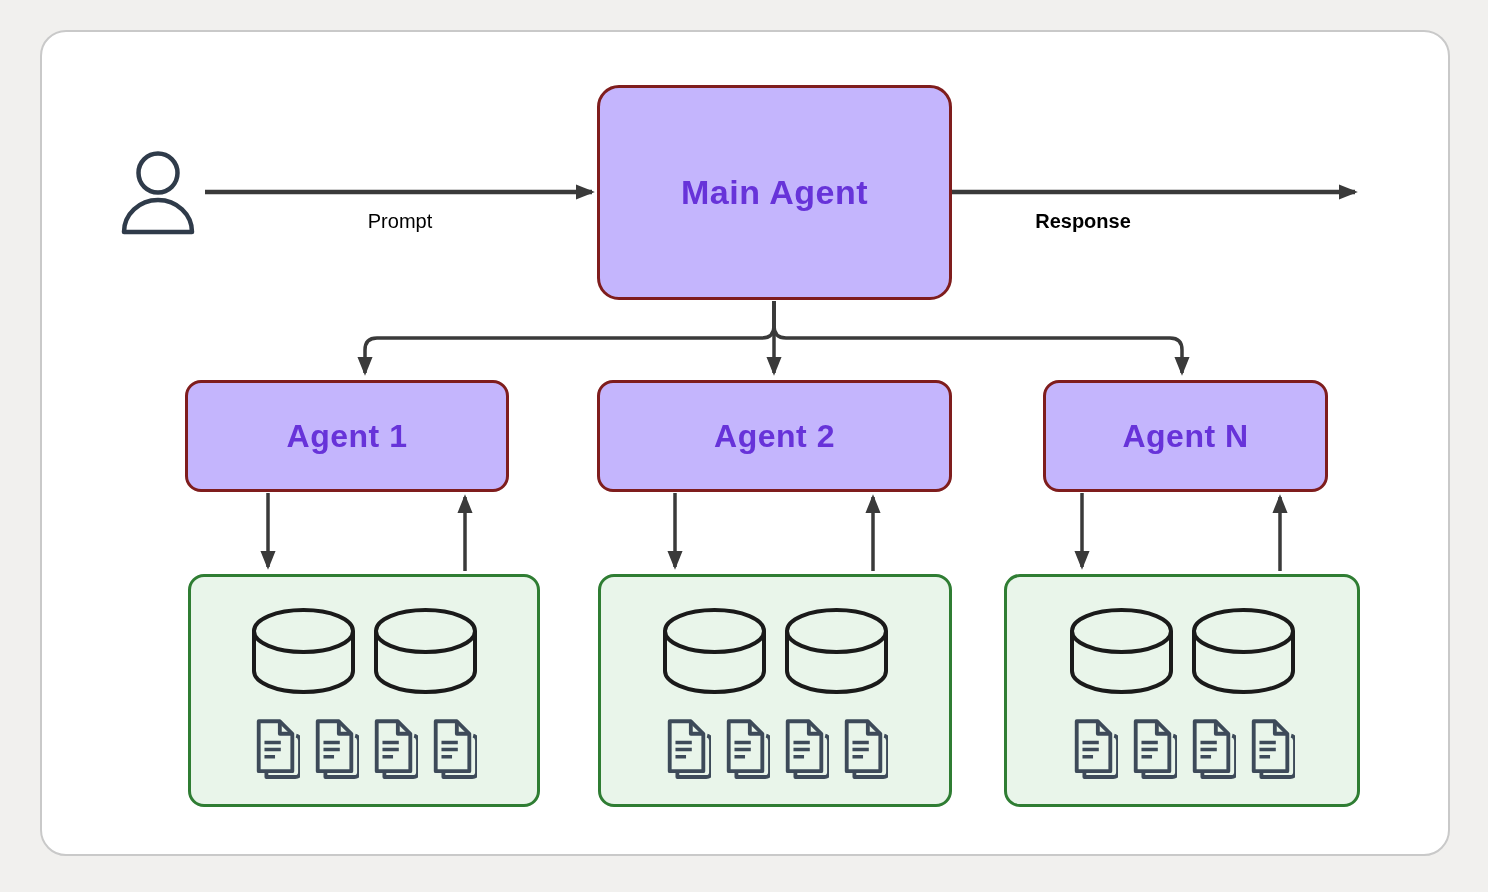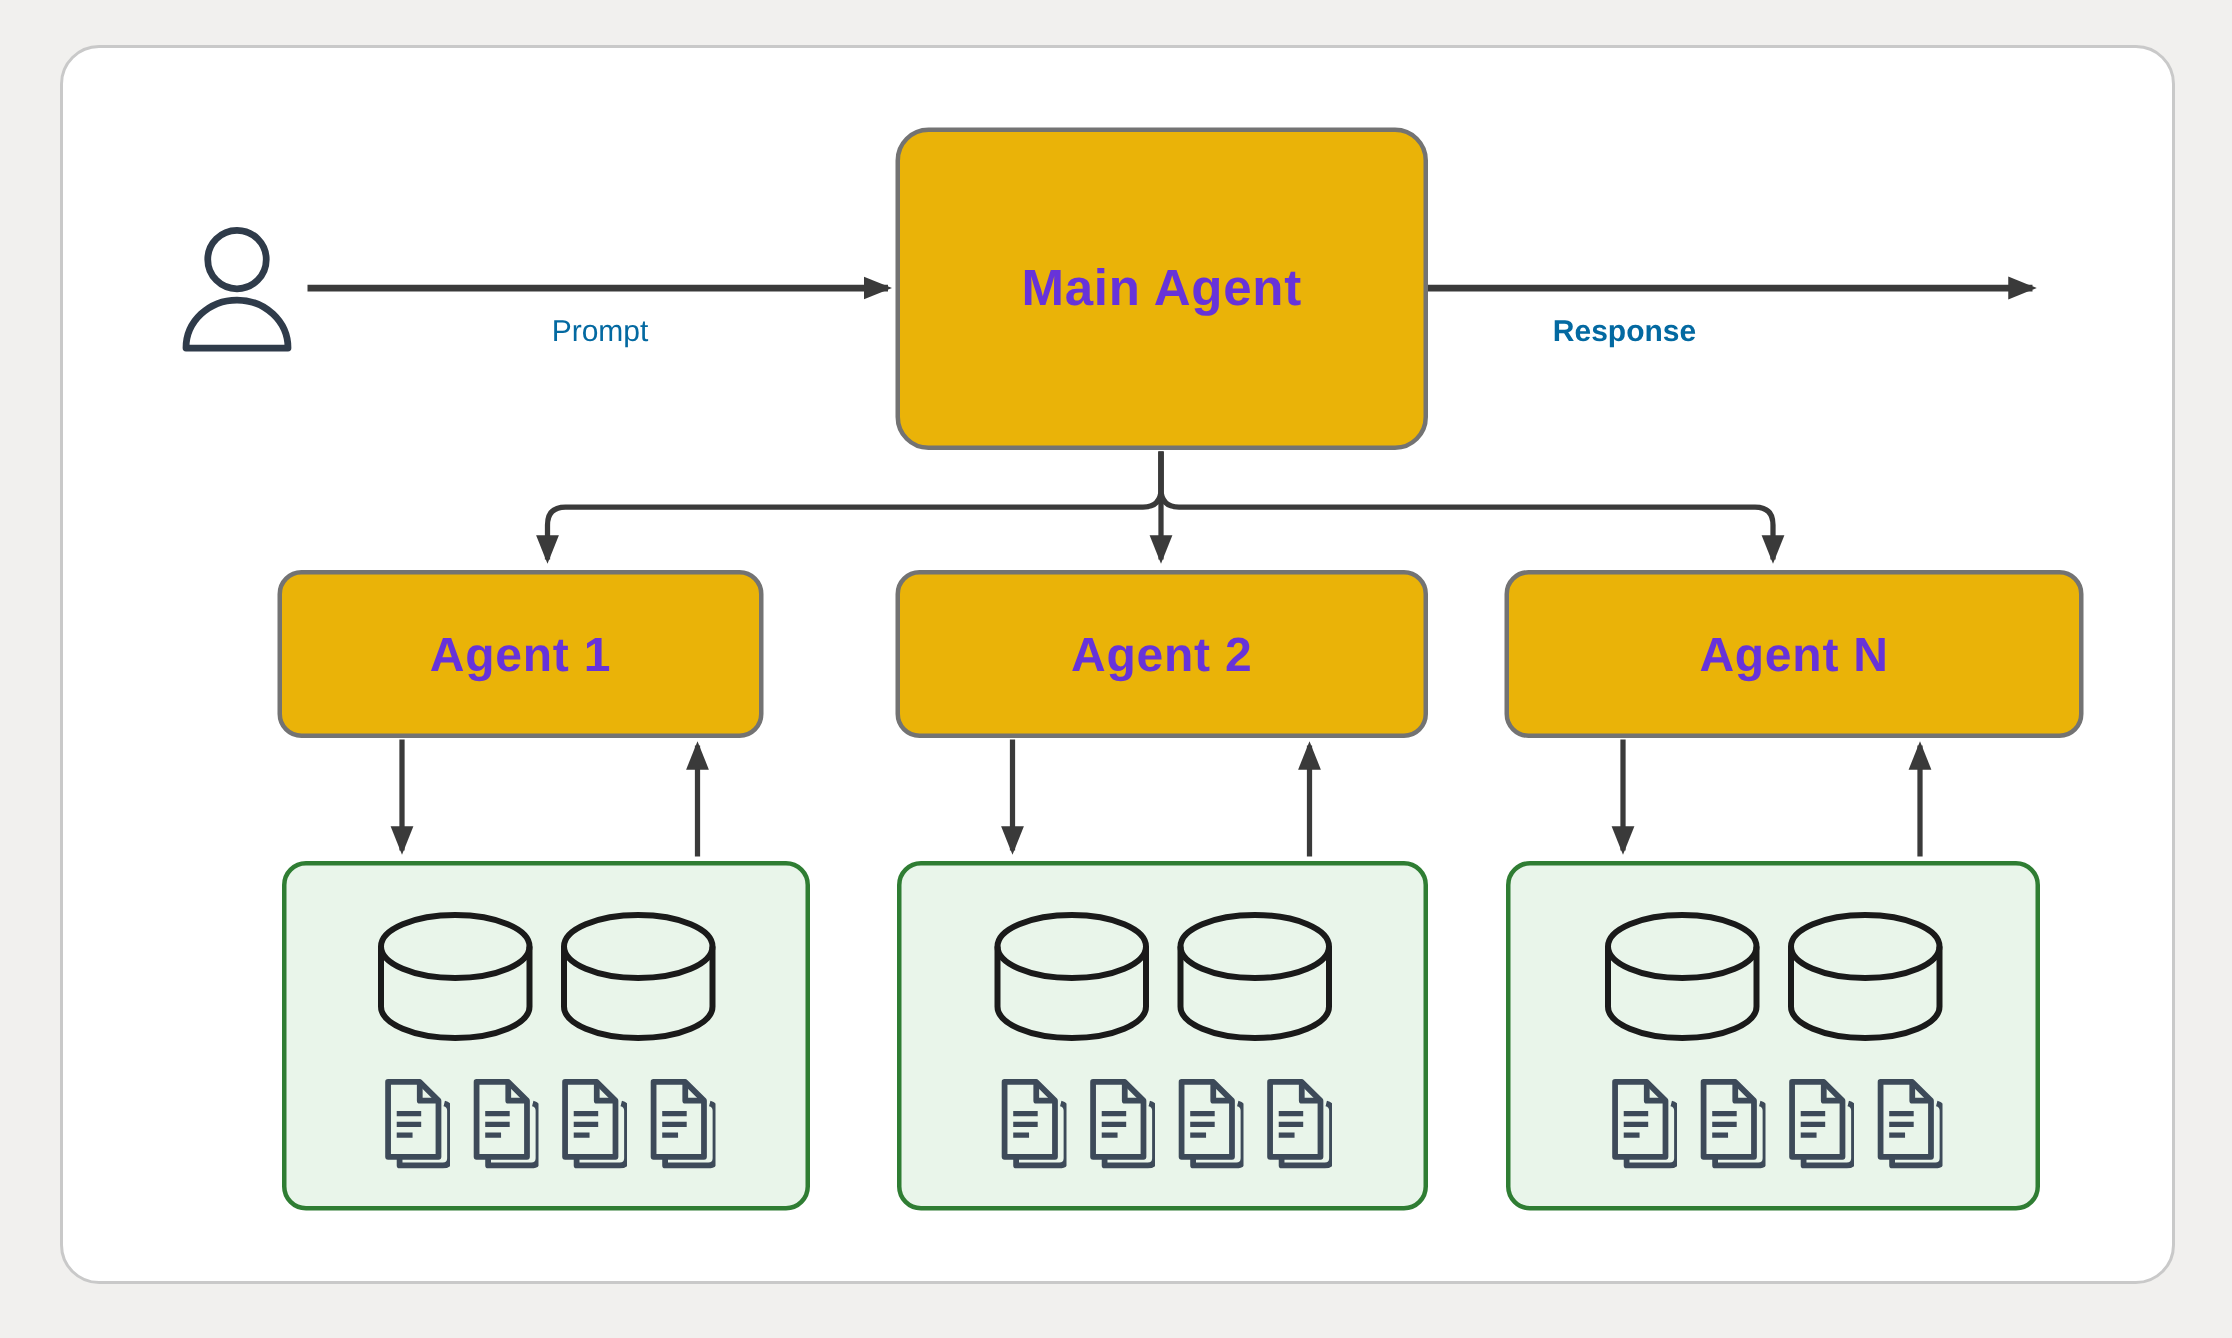--- a/index.html
+++ b/index.html
@@ -9,42 +9,42 @@
     font-family:"Liberation Sans",sans-serif;
   }
   .card{
     position:absolute;left:40px;top:30px;width:1410px;height:826px;
     background:#ffffff;border:2px solid #c9c9c9;border-radius:26px;
     box-sizing:border-box;z-index:1;
   }
   svg.connectors{position:absolute;left:0;top:0;z-index:2;pointer-events:none;}
   .node{
     position:absolute;z-index:3;display:flex;align-items:center;justify-content:center;
-    background:#eab308;border:3px solid #737373;border-radius:18px;
+    background:#c4b5fd;border:3px solid #7f1d1d;border-radius:18px;
     color:#6733d9;font-weight:bold;box-sizing:border-box;letter-spacing:.5px;
   }
   .node.main{left:597px;top:85px;width:355px;height:215px;font-size:34px;border-radius:22px;}
   .node.agent{top:380px;height:112px;font-size:32px;border-radius:16px;}
   .node.agent1{left:185px;width:324px;}
   .node.agent2{left:597px;width:355px;}
-  .node.agent3{left:1003px;width:386px;}
+  .node.agent3{left:1043px;width:285px;}
   .kb{
     position:absolute;z-index:3;top:574px;height:233px;box-sizing:border-box;
     background:#e9f5ea;border:3px solid #2f7d33;border-radius:16px;
     display:flex;flex-direction:column;align-items:center;
     padding-top:30px;gap:22px;
   }
   .kb.kb1{left:188px;width:352px;}
   .kb.kb2{left:598px;width:354px;}
   .kb.kb3{left:1004px;width:356px;}
   .icon-row{display:flex;align-items:flex-end;}
   .db-row{gap:17px;}
   .doc-row{gap:11px;}
   .edge-label{
-    position:absolute;z-index:3;font-size:20px;color:#0369a1;text-align:center;
+    position:absolute;z-index:3;font-size:20px;color:#000000;text-align:center;
   }
   .edge-label.prompt{left:330px;top:210px;width:140px;}
   .edge-label.response{left:993px;top:210px;width:180px;font-weight:bold;}
   .user-figure{position:absolute;left:50px;top:148px;width:216px;z-index:3;
     display:flex;flex-direction:column;align-items:center;}
   .user-figure svg{display:block;}
   .user-label{font-size:30px;font-weight:bold;color:#121212;margin-top:10px;
     text-align:center;letter-spacing:.3px;}
 </style>
 </head>

